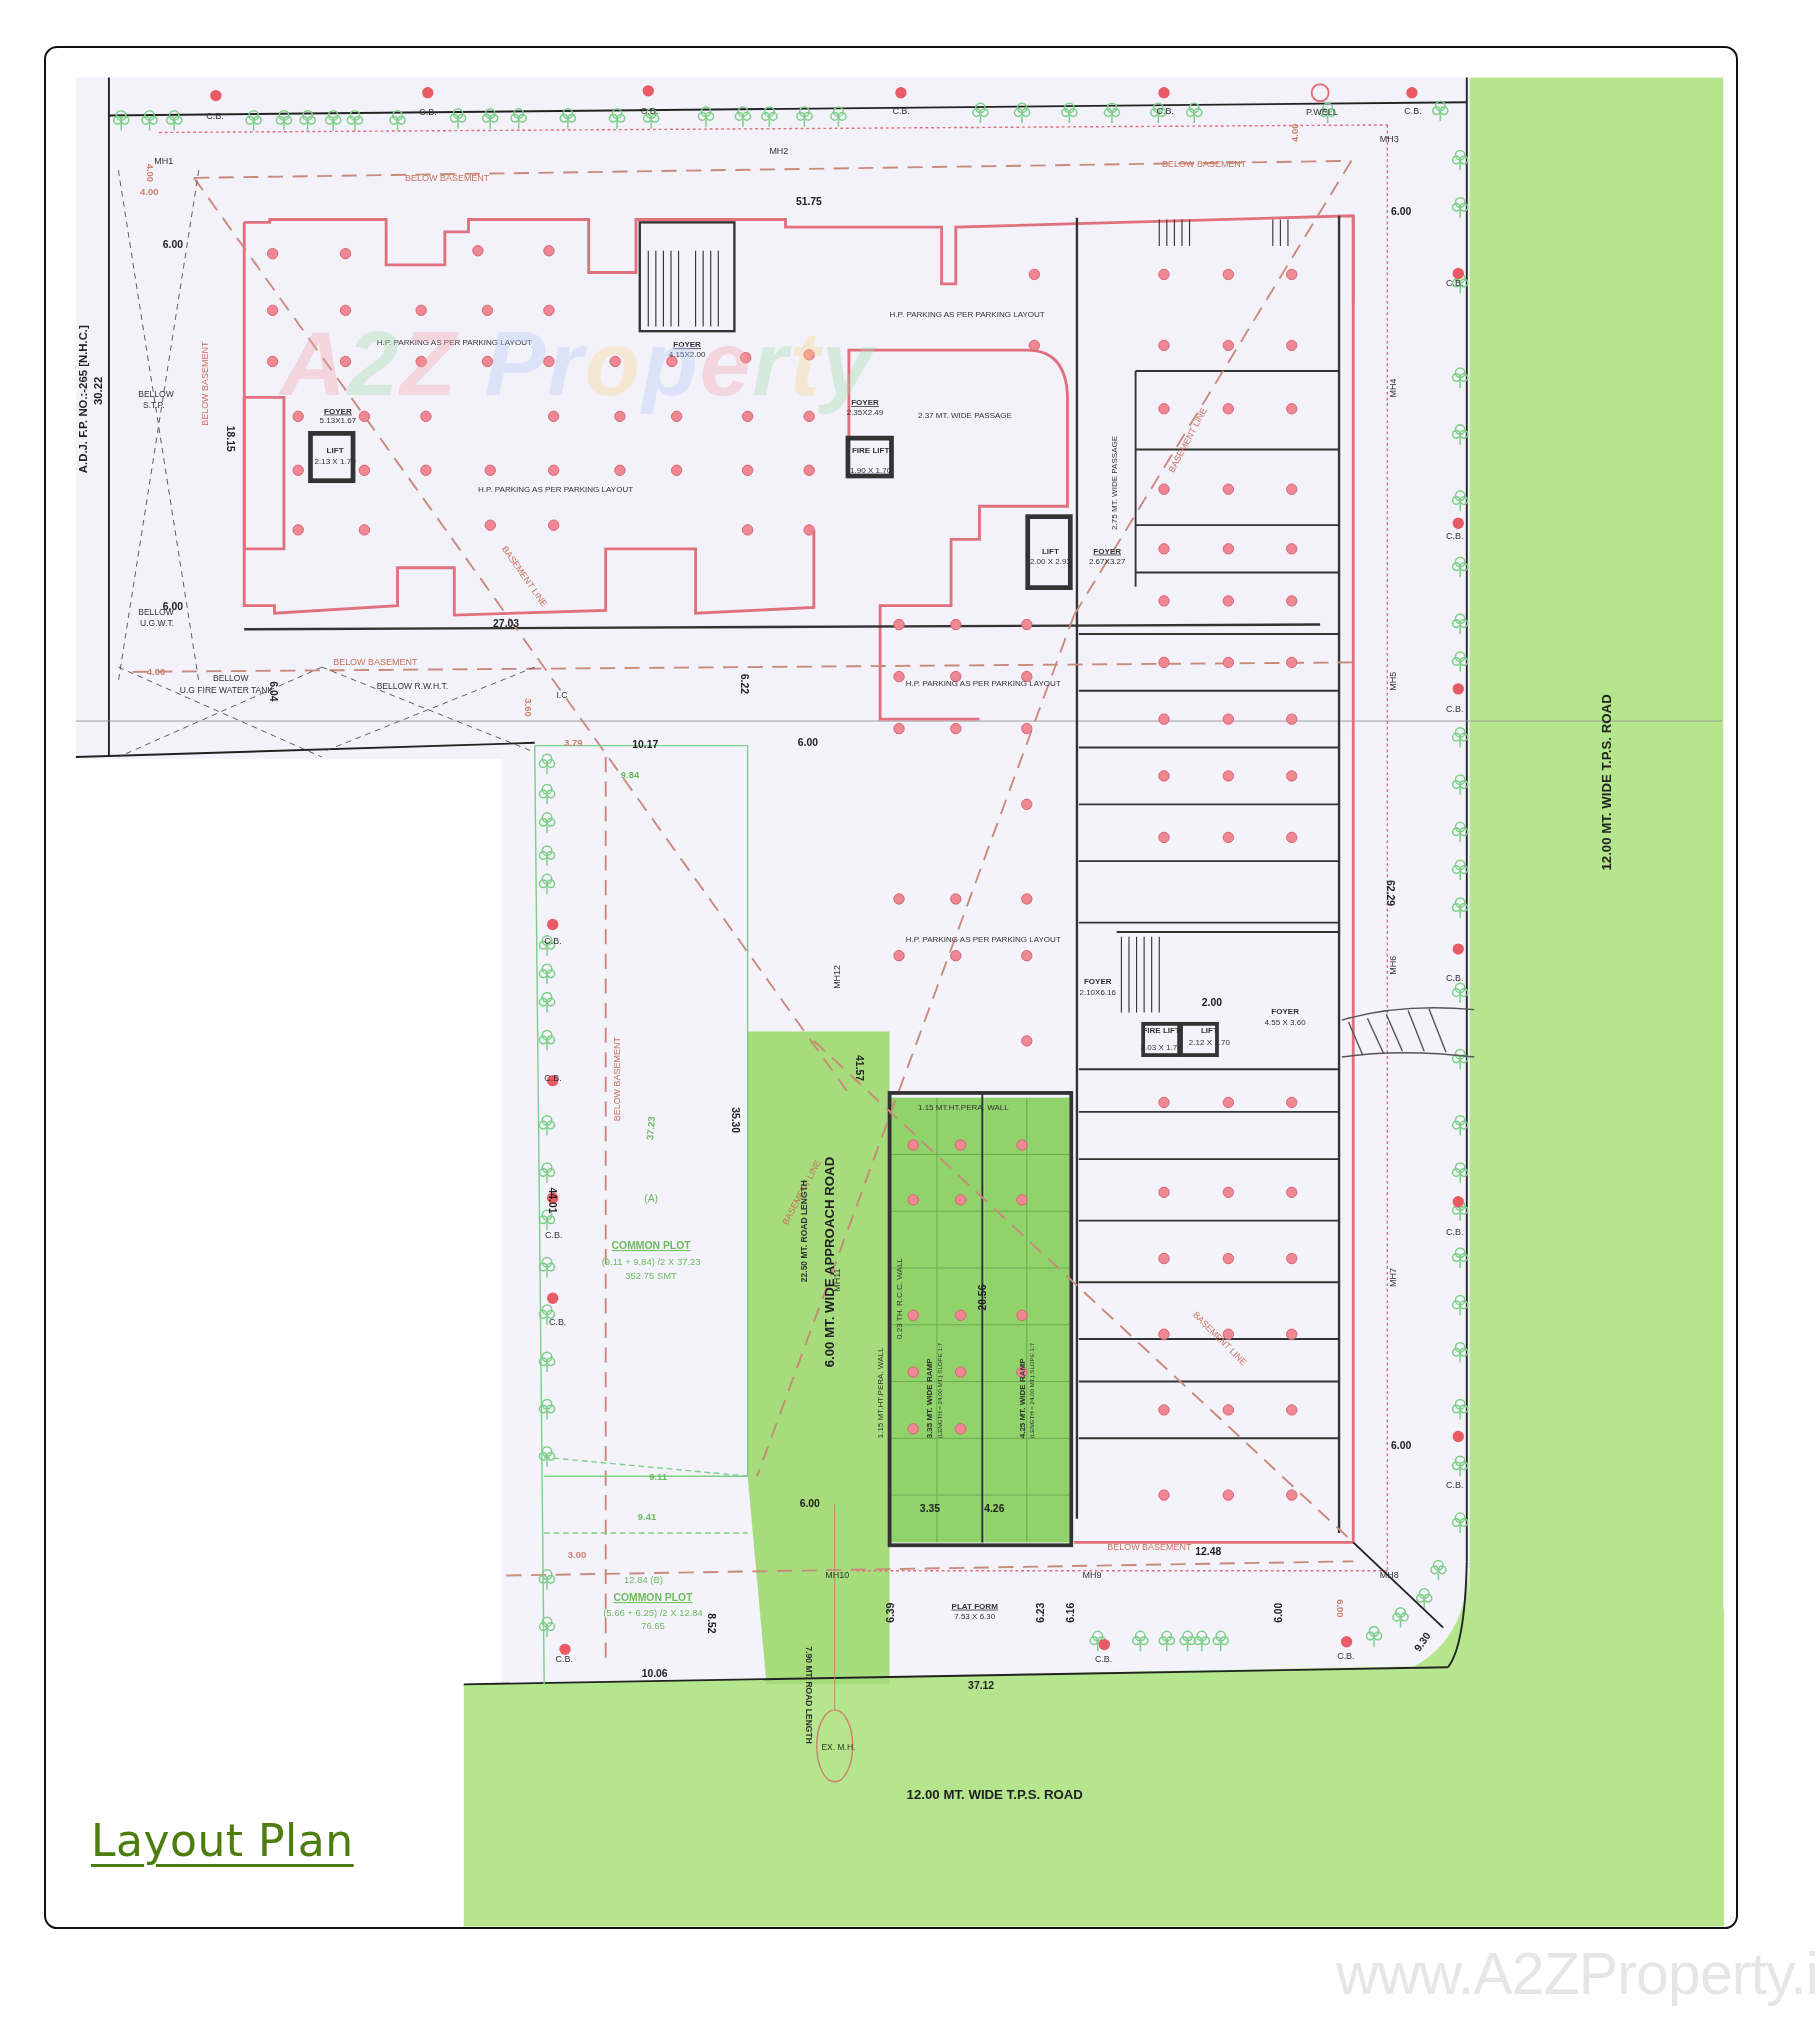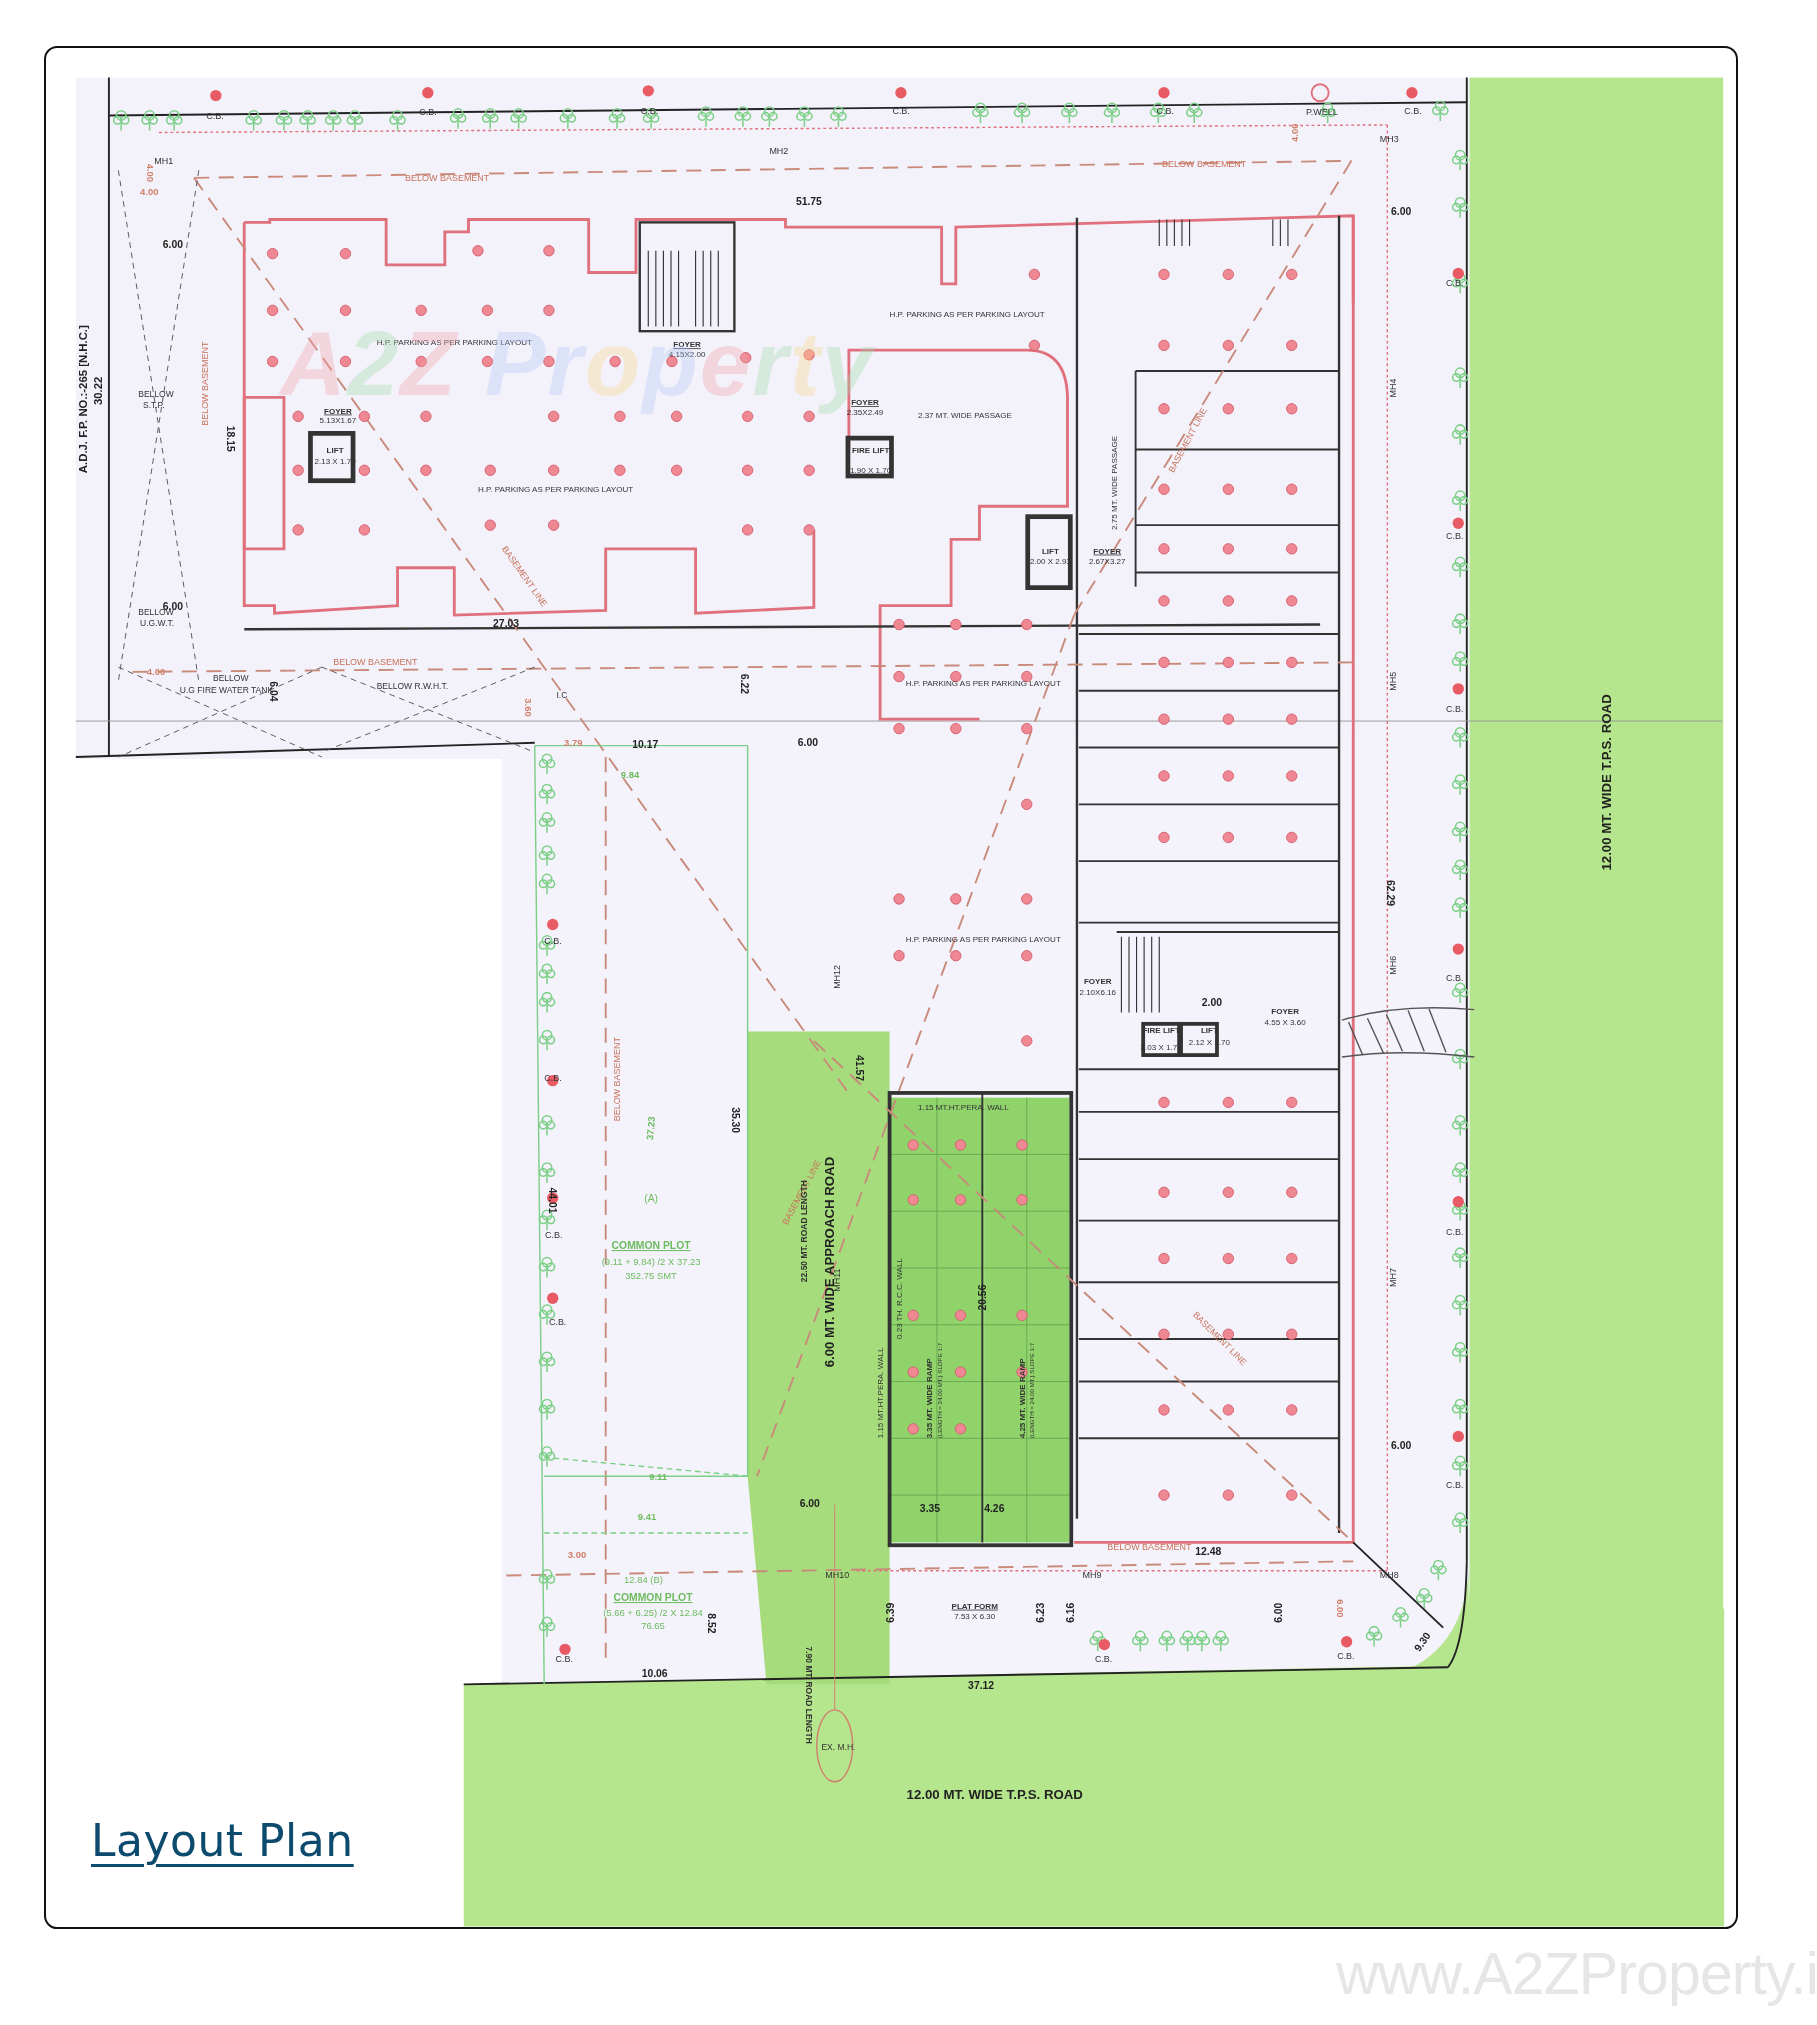--- a/index.html
+++ b/index.html
@@ -1,21 +1,21 @@
 <!DOCTYPE html>
 <html style="font-size:15px"><head>
 <meta charset="utf-8">
 <style>
   html,body{margin:0;padding:0;background:#ffffff;}
   body{width:1817px;height:2025px;position:relative;overflow:hidden;font-family:"Liberation Sans",sans-serif;}
   #frame{position:absolute;left:44px;top:46px;width:1694px;height:1883px;border:2.8px solid #111;border-radius:13.2px;box-sizing:border-box;}
   svg#plan{position:absolute;left:0;top:0;}
   .lbl{font-family:"Liberation Sans",sans-serif;fill:#333;}
   .dim{font-family:"Liberation Sans",sans-serif;fill:#222;font-weight:bold;}
-  #title{position:absolute;left:91px;top:1815px;font-family:"DejaVu Sans",sans-serif;font-size:44px;color:#0c4a6e;text-decoration:underline;text-decoration-thickness:2.8px;text-underline-offset:7.6px;letter-spacing:0.5px;}
+  #title{position:absolute;left:91px;top:1815px;font-family:"DejaVu Sans",sans-serif;font-size:44px;color:#4d7c0f;text-decoration:underline;text-decoration-thickness:2.8px;text-underline-offset:7.6px;letter-spacing:0.5px;}
   #watermark{position:absolute;left:1336px;top:1940px;font-family:"Liberation Sans",sans-serif;font-size:59px;color:#e6e6e6;letter-spacing:-0.9px;}
   #logo-wm{position:absolute;left:280px;top:312px;font-family:"Liberation Sans",sans-serif;font-size:91px;opacity:0.35;font-weight:bold;letter-spacing:1.9px;font-style:italic;}
 </style>
 </head>
 <body>
 
 <div id="frame"></div>
 
 <svg id="plan" width="1817" height="2025" viewBox="0 0 1920 2140">
   <defs>

